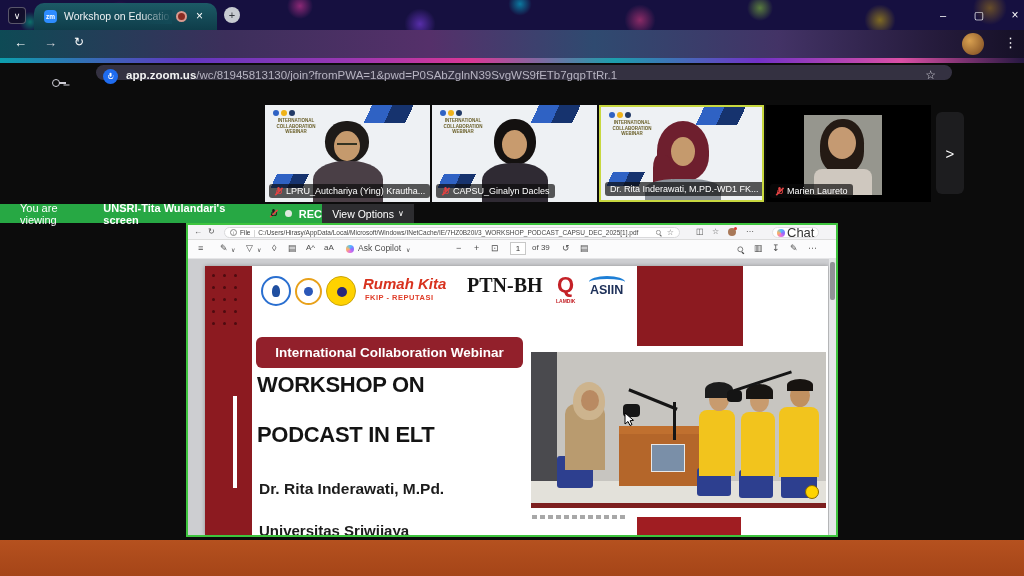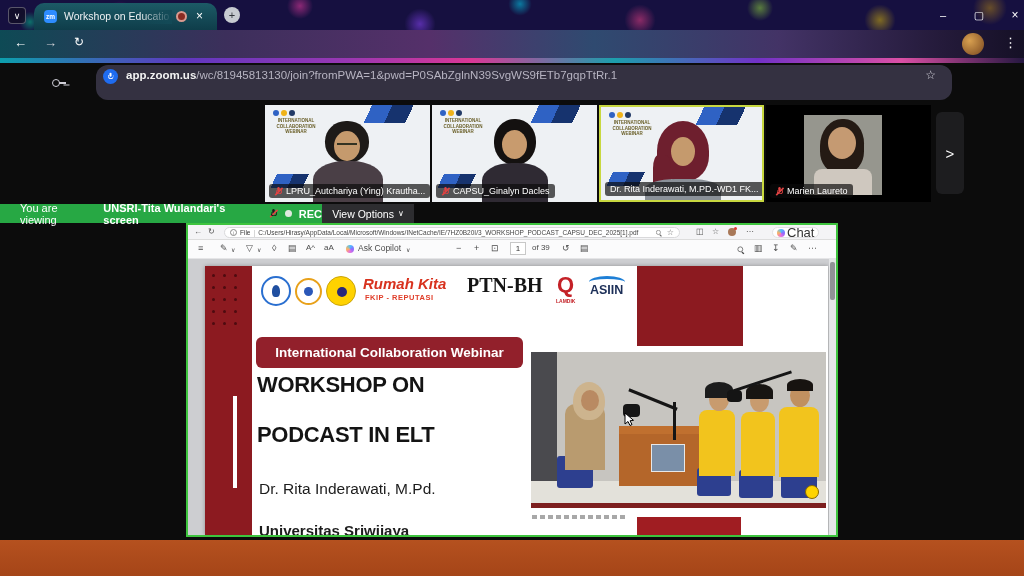--- a/index.html
+++ b/index.html
@@ -23,21 +23,21 @@
     background:linear-gradient(90deg,#0e4a55 0%,#3c2f5b 22%,#55306a 42%,#2f4a70 58%,#433366 76%,#241a3a 92%,#151026 100%);}
   #accentstrip{left:0;top:58px;width:1024px;height:5px;
     background:linear-gradient(90deg,#0db9c9,#6f3fe0 18%,#b33fd0 34%,#ff3fae 46%,#1fb9c9 60%,#8438e8 74%,#ff5bc0 88%,#2a1a4a 100%);opacity:.85;}
   .tabbtn{border-radius:4px;background:rgba(18,14,38,.8);border:1px solid rgba(255,255,255,.3);color:#fff;font-size:9px;display:flex;align-items:center;justify-content:center;}
   #tab{left:34px;top:3px;width:183px;height:27px;border-radius:10px 10px 0 0;background:linear-gradient(180deg,#1c5a66,#0f3d4a);}
   .favicon{width:13px;height:13px;border-radius:4px;background:#2d8cff;color:#fff;font-size:6.5px;font-weight:bold;display:flex;align-items:center;justify-content:center;}
   #tabtitle{left:30px;top:7px;width:106px;height:14px;overflow:hidden;color:#eef1f3;font-size:10.5px;white-space:nowrap;}
   #tabfade{left:106px;top:7px;width:32px;height:14px;background:linear-gradient(90deg,rgba(21,77,90,0),#134a57);}
   .recdot{width:11px;height:11px;border-radius:50%;background:#8a2b22;border:2px solid #d99a90;}
   .winctl{width:30px;height:22px;color:#fff;font-size:11px;display:flex;align-items:center;justify-content:center;}
-  #urlpill{left:96px;top:35px;width:856px;height:35px;border-radius:12px;background:rgba(56,53,70,.92);}
+  #urlpill{left:96px;top:35px;width:856px;height:15px;border-radius:12px;background:rgba(56,53,70,.92);}
   .micbadge{width:15px;height:15px;border-radius:50%;background:#1f6cf0;display:flex;align-items:center;justify-content:center;}
   .urltext{font-size:11.5px;white-space:nowrap;}
   .host{color:#f2f2f2;font-weight:bold;}
   .path{color:#b6b3c1;}
   .avatar{width:22px;height:22px;border-radius:50%;background:radial-gradient(circle at 35% 35%,#d8a050,#7a4820);}
 
   
   .mic{display:inline-block;position:relative;width:9px;height:11px;}
   .mic::before{content:"";position:absolute;left:3px;top:0;width:3px;height:6px;border-radius:2px;background:currentColor;}
   .mic::after{content:"";position:absolute;left:1px;top:3px;width:6px;height:5px;border:1px solid currentColor;border-top:none;border-radius:0 0 6px 6px;}
@@ -372,21 +372,21 @@
 
           <div class="abs" style="right:7px;bottom:9px;width:14px;height:14px;border-radius:50%;background:#ffd400;border:1px solid #8a6a00;"></div>
 
           <svg class="abs" style="left:93px;top:60px;" width="11" height="15">
               <path d="M1,1 L1,12 L4,9.5 L6,13.5 L8,12.5 L6,8.8 L9.5,8.3 Z" fill="#fff" stroke="#000" stroke-width="1"></path>
             </svg>
         </div>
 
         <div class="abs" style="left:327px;top:249px;width:96px;height:4px;background:repeating-linear-gradient(90deg,#a8a8a8 0 5px,transparent 5px 8px);"></div>
 
-        <div class="abs" style="left:54px;top:214px;font-size:15.5px;font-weight:normal;color:#1c1c1c;">Dr. Rita Inderawati, M.Pd.</div>
+        <div class="abs" style="left:54px;top:214px;font-size:15.5px;font-weight:bold;color:#1c1c1c;">Dr. Rita Inderawati, M.Pd.</div>
         <div class="abs" style="left:54px;top:256px;font-size:15px;font-weight:bold;color:#1c1c1c;">Universitas Sriwijaya</div>
 
         <div class="abs" style="left:432px;top:251px;width:104px;height:18px;background:#a01d22;"></div>
       </div>
       <div id="vscroll" class="abs">
           <div id="vthumb" class="abs"></div>
         </div>
     </div>
   </div>
 

